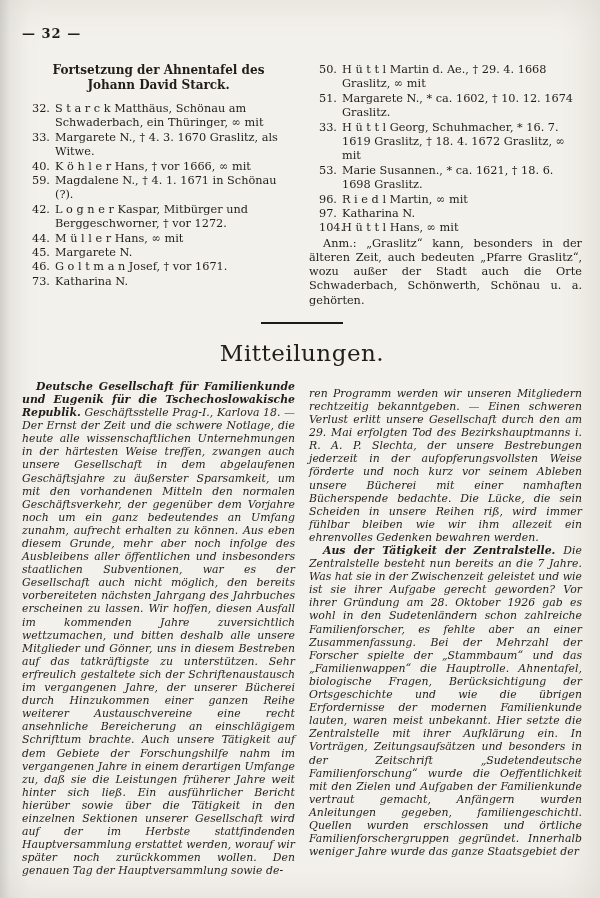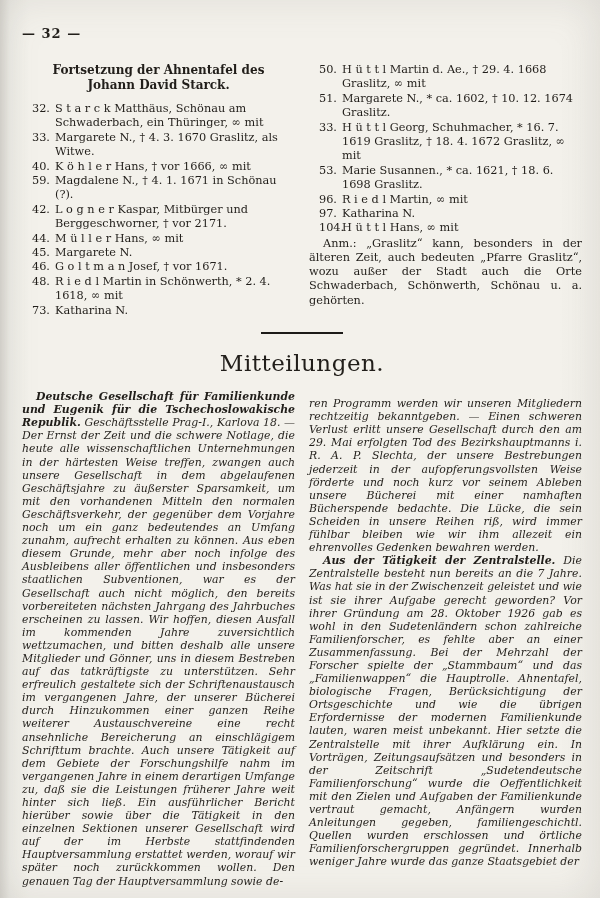--- a/index.html
+++ b/index.html
@@ -76,25 +76,24 @@
   <div class="page-number">— 32 —</div>
 
   <div class="cols">
     <div class="col">
       <div class="ahn-heading">Fortsetzung der Ahnentafel des Johann David Starck.</div>
       <div class="entries">
         <div class="entry"><span class="num">32.</span><span>S t a r c k Matthäus, Schönau am Schwaderbach, ein Thüringer, ∞ mit</span></div>
         <div class="entry"><span class="num">33.</span><span>Margarete N., † 4. 3. 1670 Graslitz, als Witwe.</span></div>
         <div class="entry"><span class="num">40.</span><span>K ö h l e r Hans, † vor 1666, ∞ mit</span></div>
         <div class="entry"><span class="num">59.</span><span>Magdalene N., † 4. 1. 1671 in Schönau (?).</span></div>
-        <div class="entry"><span class="num">42.</span><span>L o g n e r Kaspar, Mitbürger und Berggeschworner, † vor 2171.</span></div>
+        <div class="entry"><span class="num">42.</span><span>L o g n e r Kaspar, Mitbürger und Berggeschworner, † vor 1272.</span></div>
         <div class="entry"><span class="num">44.</span><span>M ü l l e r Hans, ∞ mit</span></div>
         <div class="entry"><span class="num">45.</span><span>Margarete N.</span></div>
         <div class="entry"><span class="num">46.</span><span>G o l t m a n Josef, † vor 1671.</span></div>
-        <div class="entry"><span class="num">48.</span><span>R i e d l Martin in Schönwerth, * 2. 4. 1618, ∞ mit</span></div>
         <div class="entry"><span class="num">73.</span><span>Katharina N.</span></div>
       </div>
     </div>
 
     <div class="col">
       <div class="entries">
         <div class="entry"><span class="num">50.</span><span>H ü t t l Martin d. Ae., † 29. 4. 1668 Graslitz, ∞ mit</span></div>
         <div class="entry"><span class="num">51.</span><span>Margarete N., * ca. 1602, † 10. 12. 1674 Graslitz.</span></div>
         <div class="entry"><span class="num">33.</span><span>H ü t t l Georg, Schuhmacher, * 16. 7. 1619 Graslitz, † 18. 4. 1672 Graslitz, ∞ mit</span></div>
         <div class="entry"><span class="num">53.</span><span>Marie Susannen., * ca. 1621, † 18. 6. 1698 Graslitz.</span></div>

